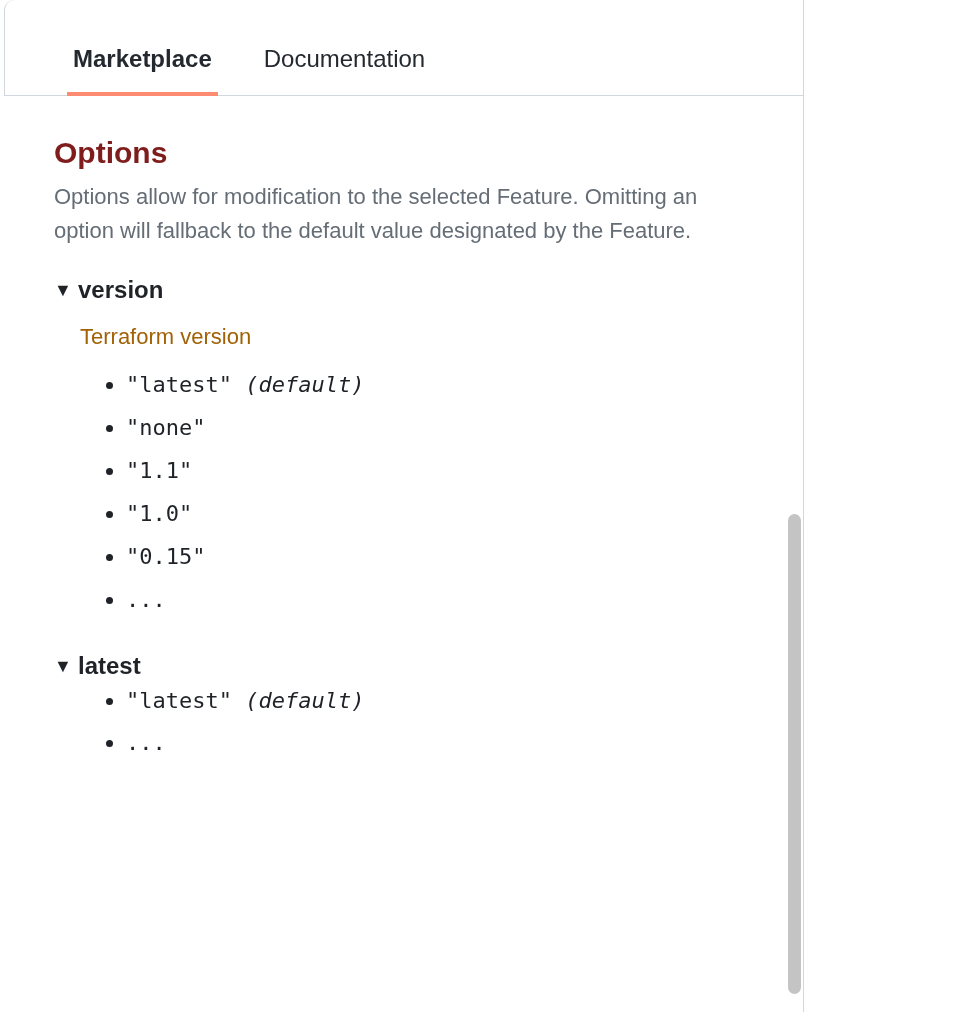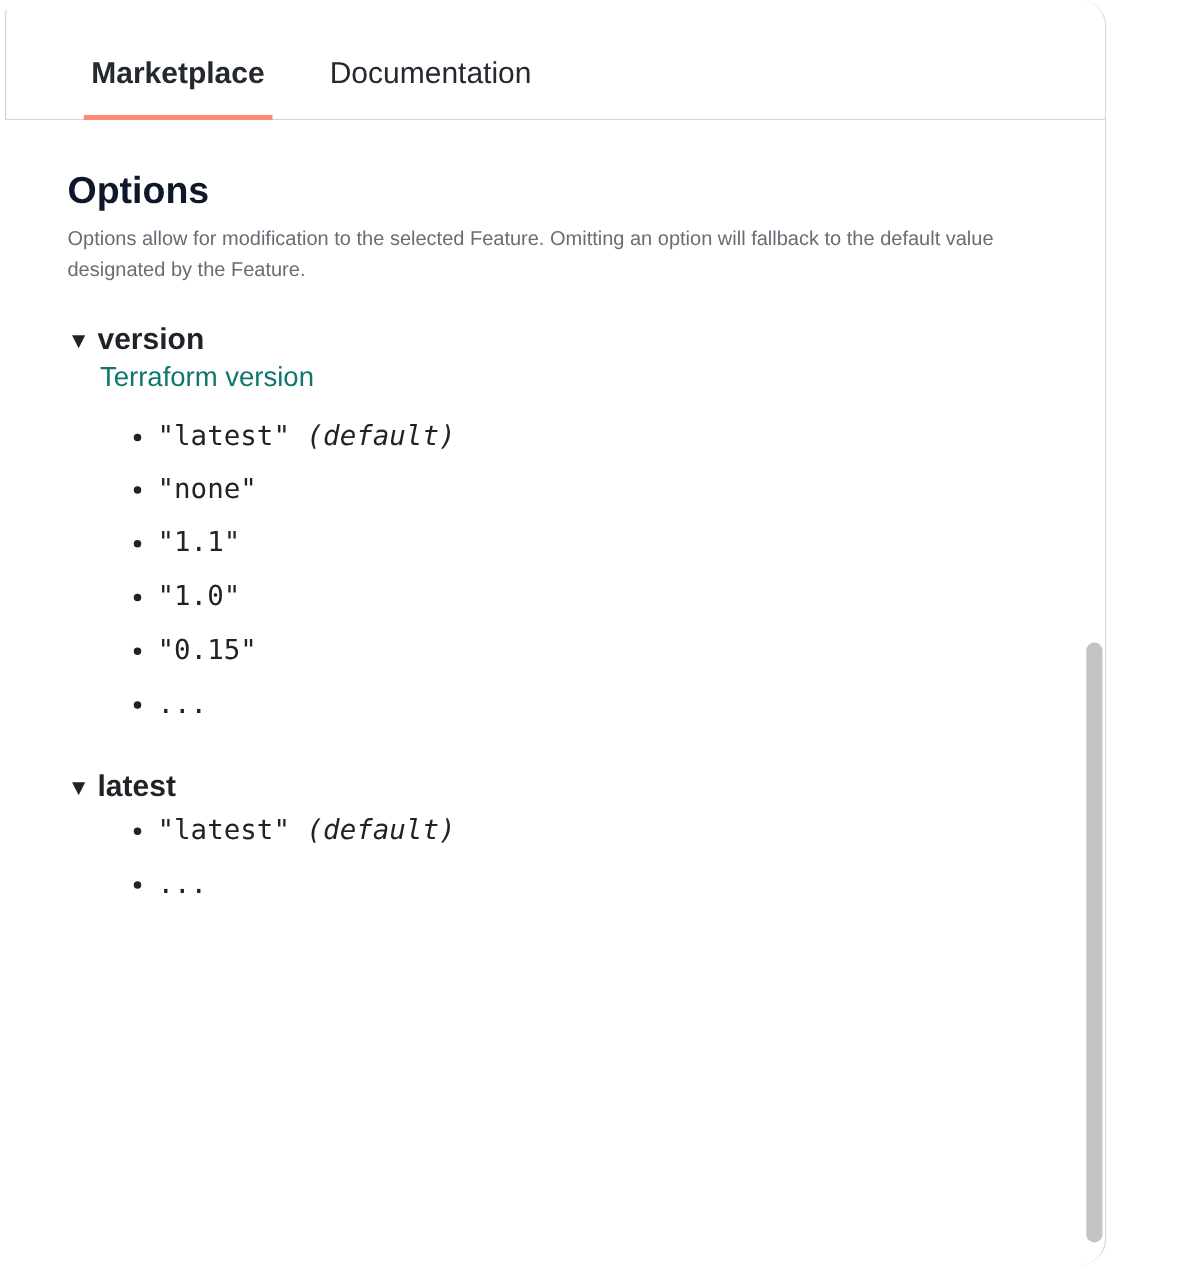--- a/index.html
+++ b/index.html
@@ -6,27 +6,26 @@
   html, body {
     margin: 0;
     padding: 0;
     height: 100%;
     font-family: -apple-system, BlinkMacSystemFont, "Segoe UI", Helvetica, Arial, sans-serif;
     background: #fff;
     color: #24292f;
     font-size: 20px;
   }
   .page {
-    width: 885px;
+    width: 804px;
     height: 1012px;
     position: relative;
     overflow: hidden;
     border-right: 1px solid #d0d7de;
     background: #fff;
-    border-radius: 21px;
   }
   .tabs {
     display: flex;
     align-items: flex-end;
     gap: 10px;
     height: 96px;
     padding: 0 0 0 68px;
     border-bottom: 1px solid #d0d7de;
     border-left: 1px solid #d0d7de;
     margin-left: 4px;
@@ -56,24 +55,24 @@
   .content {
     padding: 40px 54px 0 54px;
     overflow: hidden;
     height: calc(1012px - 96px);
     position: relative;
   }
   h2.section-title {
     margin: 0 0 10px 0;
     font-size: 30px;
     font-weight: 700;
-    color: #0f172a;
+    color: #7f1d1d;
   }
   .desc {
-    font-size: 16px;
+    font-size: 22px;
     color: #656d76;
     line-height: 1.55;
     margin: 0 0 28px 0;
     max-width: 830px;
   }
   .desc .code-inline {
     font-family: ui-monospace, SFMono-Regular, "SF Mono", Menlo, Consolas, monospace;
     color: #1f2328;
   }
   details.option-block {
@@ -91,23 +90,23 @@
   }
   details.option-block > summary::-webkit-details-marker { display: none; }
   .triangle {
     font-size: 18px;
     line-height: 1;
     display: inline-block;
     width: 16px;
     color: #1f2328;
   }
   .opt-desc {
-    margin: 3px 0 14px 26px;
+    margin: 20px 0 14px 26px;
     font-size: 22px;
-    color: #0f766e;
+    color: #a16207;
   }
   ul.values {
     margin: 0 0 0 52px;
     padding: 0 0 0 20px;
   }
   ul.values li {
     font-family: ui-monospace, SFMono-Regular, "SF Mono", Menlo, Consolas, monospace;
     font-size: 22px;
     line-height: 1.95;
     color: #1f2328;

